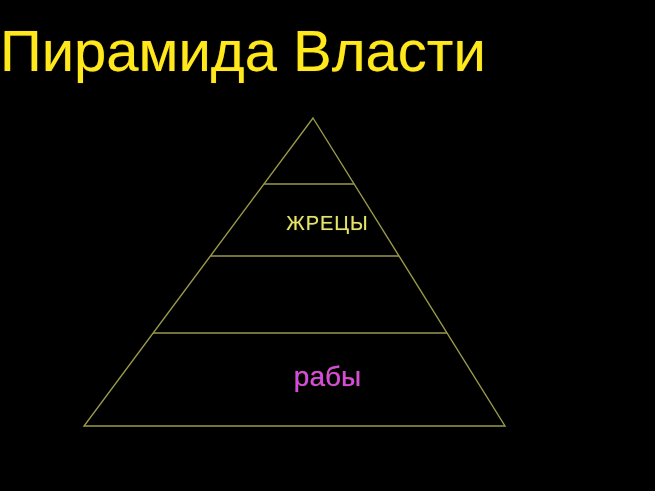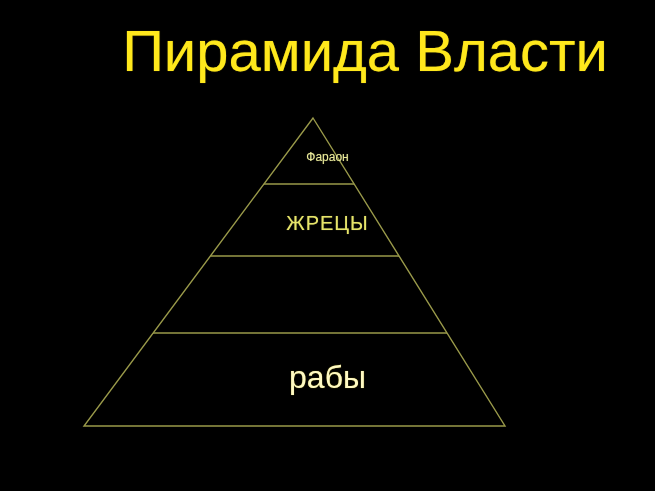--- a/index.html
+++ b/index.html
@@ -21,21 +21,21 @@
     height: 491px;
     background: #000000;
   }
 
   
   #title {
     position: absolute;
     left: 0;
     top: 18px;
     width: 608px;
-    text-align: right;
+    text-align: left;
     color: #ffe81c;
     font-size: 58px;
     line-height: 66px;
     font-weight: 400;
     letter-spacing: 0px;
     white-space: nowrap;
     text-shadow: 0 0 1px rgba(255,232,28,0.55);
   }
 
   
@@ -106,20 +106,19 @@
       <polygon id="pyramid-outline" points="313,118 505,426 84,426" fill="none" stroke="#9a9a4a" stroke-width="1.4" stroke-linejoin="miter"></polygon>
 
       <line id="divider-1" x1="263.9" y1="184" x2="354.1" y2="184" stroke="#9a9a4a" stroke-width="1.3"></line>
 
       <line id="divider-2" x1="210.4" y1="256" x2="399.0" y2="256" stroke="#9a9a4a" stroke-width="1.3"></line>
 
       <line id="divider-3" x1="153.1" y1="333" x2="447.0" y2="333" stroke="#9a9a4a" stroke-width="1.3"></line>
     </svg>
   </div>
 
-  <div class="tier-label tier-pharaoh" style="color: rgb(233, 233, 154); font-size: 12px;">Фараон</div>
 
   <div class="tier-label tier-priests" style="color: rgb(230, 228, 106); font-size: 20px;">ЖРЕЦЫ</div>
 
 
-  <div class="tier-label tier-slaves" style="color: #fef9c3; font-size: 32px;">рабы</div>
+  <div class="tier-label tier-slaves" style="color: #d946ef; font-size: 28px;">рабы</div>
 
 </div>
 
 </body></html>

